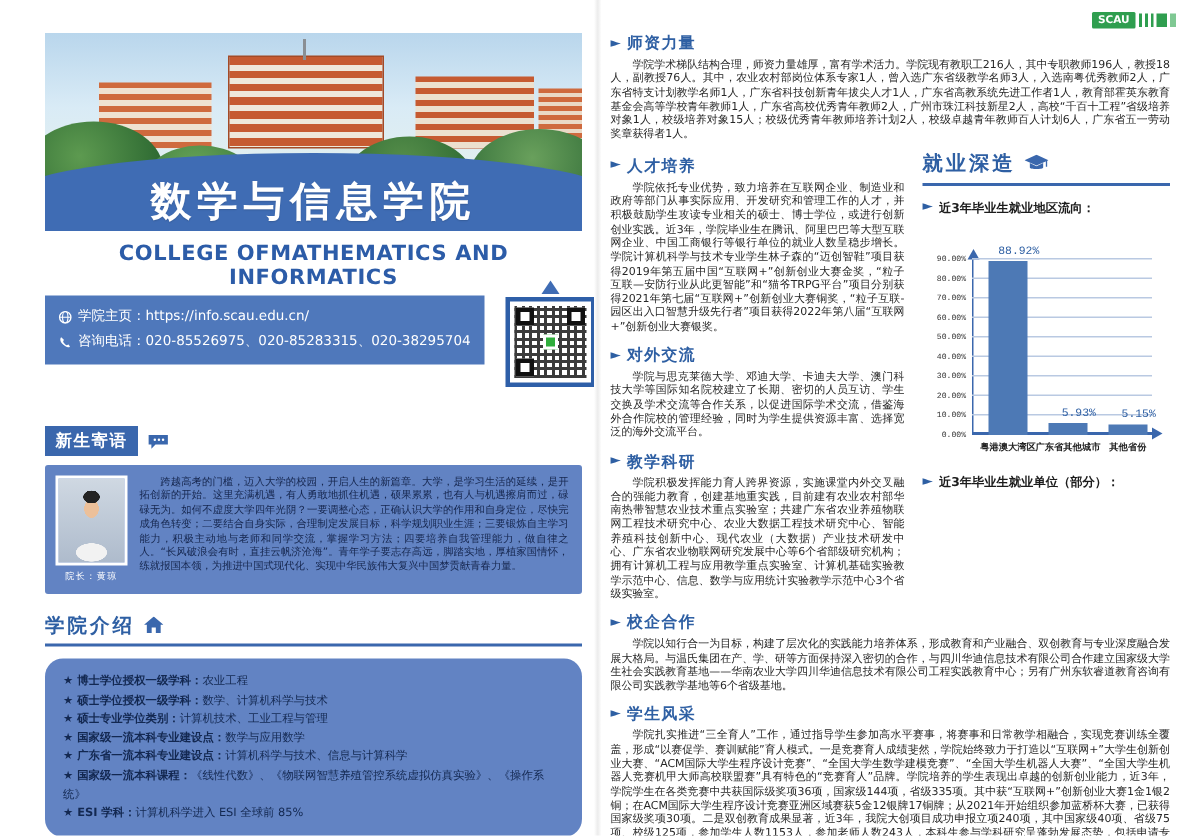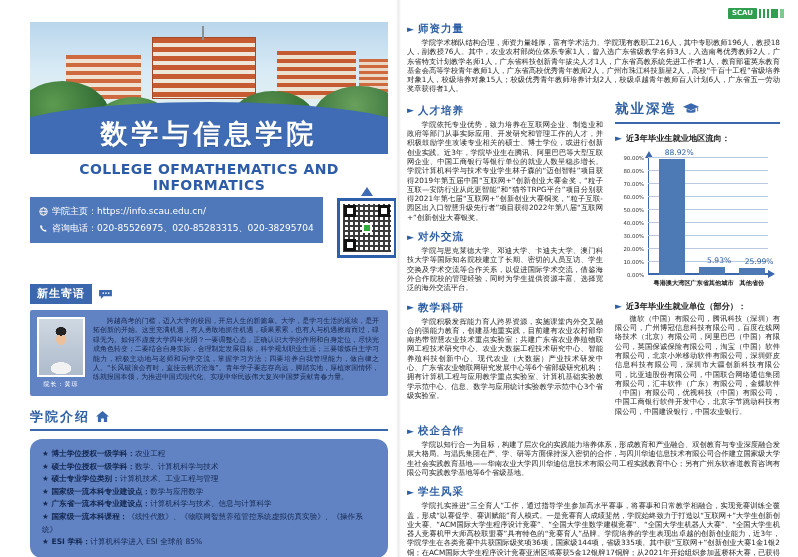--- a/index.html
+++ b/index.html
@@ -86,21 +86,21 @@
   .two-col { display:flex; margin-top:2px; }
   .col-l { width:196px; flex:none; }
   .col-r { flex:1; margin-left:12px; }
 
   .emp-head { display:flex; align-items:center; border-bottom:2px solid #3a67ad; padding-bottom:4px; margin-top:4px; }
   .emp-title { color:#2e5fa3; font-size:13.5px; font-weight:bold; letter-spacing:2px; }
   .emp-head .hicon { margin-left:6px; display:inline-flex; }
   .mini-head { display:flex; align-items:center; margin-top:9px; margin-bottom:2px; }
   .mini-title { color:#1c1c1c; font-size:8.2px; font-weight:bold; }
 
-  .chart { position:relative; height:146px; margin:2px 0 2px; }
+  .chart { position:relative; height:146px; margin:17px 0 2px;font-family:Liberation Mono, monospace; }
   .plot { position:absolute; left:33px; right:12px; top:12px; bottom:17px; }
   .axis-y { position:absolute; left:0; top:0; bottom:0; width:1.4px; background:#3a67ad; }
   .axis-x { position:absolute; left:0; right:0; bottom:0; height:1.4px; background:#3a67ad; }
   .arrow-up { position:absolute; left:-3.2px; top:-7px; width:0; height:0; border-left:4px solid transparent; border-right:4px solid transparent; border-bottom:7px solid #3a67ad; }
   .arrow-right { position:absolute; right:-7px; bottom:-3.2px; width:0; height:0; border-top:4px solid transparent; border-bottom:4px solid transparent; border-left:7px solid #3a67ad; }
   .gridline { position:absolute; left:0; right:0; height:1px; background:#b9c9e2; }
   .ytick { position:absolute; right:calc(100% - 29px); width:28px; text-align:right; font-size:5.4px; color:#333; transform:translateY(3px); }
   .bar { position:absolute; bottom:0; width:26px; transform:translateX(-50%); background:#4d79b5; }
   .bar-val { position:absolute; transform:translateX(-50%); font-size:7.6px; color:#2e5fa3; white-space:nowrap; }
   .bar-cat { position:absolute; top:100%; transform:translateX(-50%); margin-top:4px; font-size:6.2px; font-weight:bold; color:#222; white-space:nowrap; }
@@ -283,40 +283,39 @@
             <div class="gridline" style="bottom: 77.7778%;"></div>
             <div class="gridline" style="bottom: 88.8889%;"></div>
             <div class="gridline" style="bottom: 100%;"></div>
             <div class="bar" style="left: 20%; height: 98.8%; background: rgb(77, 121, 181);"></div>
             <div class="bar-val" style="left: 26%; bottom: calc(98.8% + 2px);">88.92%</div>
             <div class="bar-cat" style="left: 20%;">粤港澳大湾区</div>
             <div class="bar" style="left: 53.3%; height: 6.58889%; background: rgb(77, 121, 181);"></div>
             <div class="bar-val" style="left: 59.3%; bottom: calc(6.58889% + 2px);">5.93%</div>
             <div class="bar-cat" style="left: 53.3%;">广东省其他城市</div>
             <div class="bar" style="left: 86.6%; height: 5.72222%; background: rgb(77, 121, 181);"></div>
-            <div class="bar-val" style="left: 92.6%; bottom: calc(5.72222% + 2px);">25.99%</div>
+            <div class="bar-val" style="left: 92.6%; bottom: calc(5.72222% + 2px);">5.15%</div>
             <div class="bar-cat" style="left: 86.6%;">其他省份</div>
           </div>
       <div class="ytick" style="bottom: calc(17px);">0.00%</div>
           <div class="ytick" style="bottom: calc(30px);">10.00%</div>
           <div class="ytick" style="bottom: calc(43px);">20.00%</div>
           <div class="ytick" style="bottom: calc(56px);">30.00%</div>
           <div class="ytick" style="bottom: calc(68.9999px);">40.00%</div>
           <div class="ytick" style="bottom: calc(82.0001px);">50.00%</div>
           <div class="ytick" style="bottom: calc(95px);">60.00%</div>
           <div class="ytick" style="bottom: calc(108px);">70.00%</div>
           <div class="ytick" style="bottom: calc(121px);">80.00%</div>
           <div class="ytick" style="bottom: calc(134px);">90.00%</div>
         </div>
 
       <div class="mini-head">
         <span class="pointer">►</span>
         <span class="mini-title">近3年毕业生就业单位（部分）：</span>
       </div>
-      <div class="r-body">微软（中国）有限公司，腾讯科技（深圳）有限公司，广州博冠信息科技有限公司，百度在线网络技术（北京）有限公司，阿里巴巴（中国）有限公司，英国保诚保险有限公司，淘宝（中国）软件有限公司，北京小米移动软件有限公司，深圳虾皮信息科技有限公司，深圳市大疆创新科技有限公司，比亚迪股份有限公司，中国联合网络通信集团有限公司，汇丰软件（广东）有限公司，金蝶软件（中国）有限公司，优视科技（中国）有限公司，中国工商银行软件开发中心，北京字节跳动科技有限公司，中国建设银行，中国农业银行。</div>
 
     </div>
   </div>
 
   <div class="r-sub-head">
     <span class="pointer">►</span>
     <span class="r-sub-title">校企合作</span>
   </div>
   <div class="r-body">学院以知行合一为目标，构建了层次化的实践能力培养体系，形成教育和产业融合、双创教育与专业深度融合发展大格局。与温氏集团在产、学、研等方面保持深入密切的合作，与四川华迪信息技术有限公司合作建立国家级大学生社会实践教育基地——华南农业大学四川华迪信息技术有限公司工程实践教育中心；另有广州东软睿道教育咨询有限公司实践教学基地等6个省级基地。</div>
 

